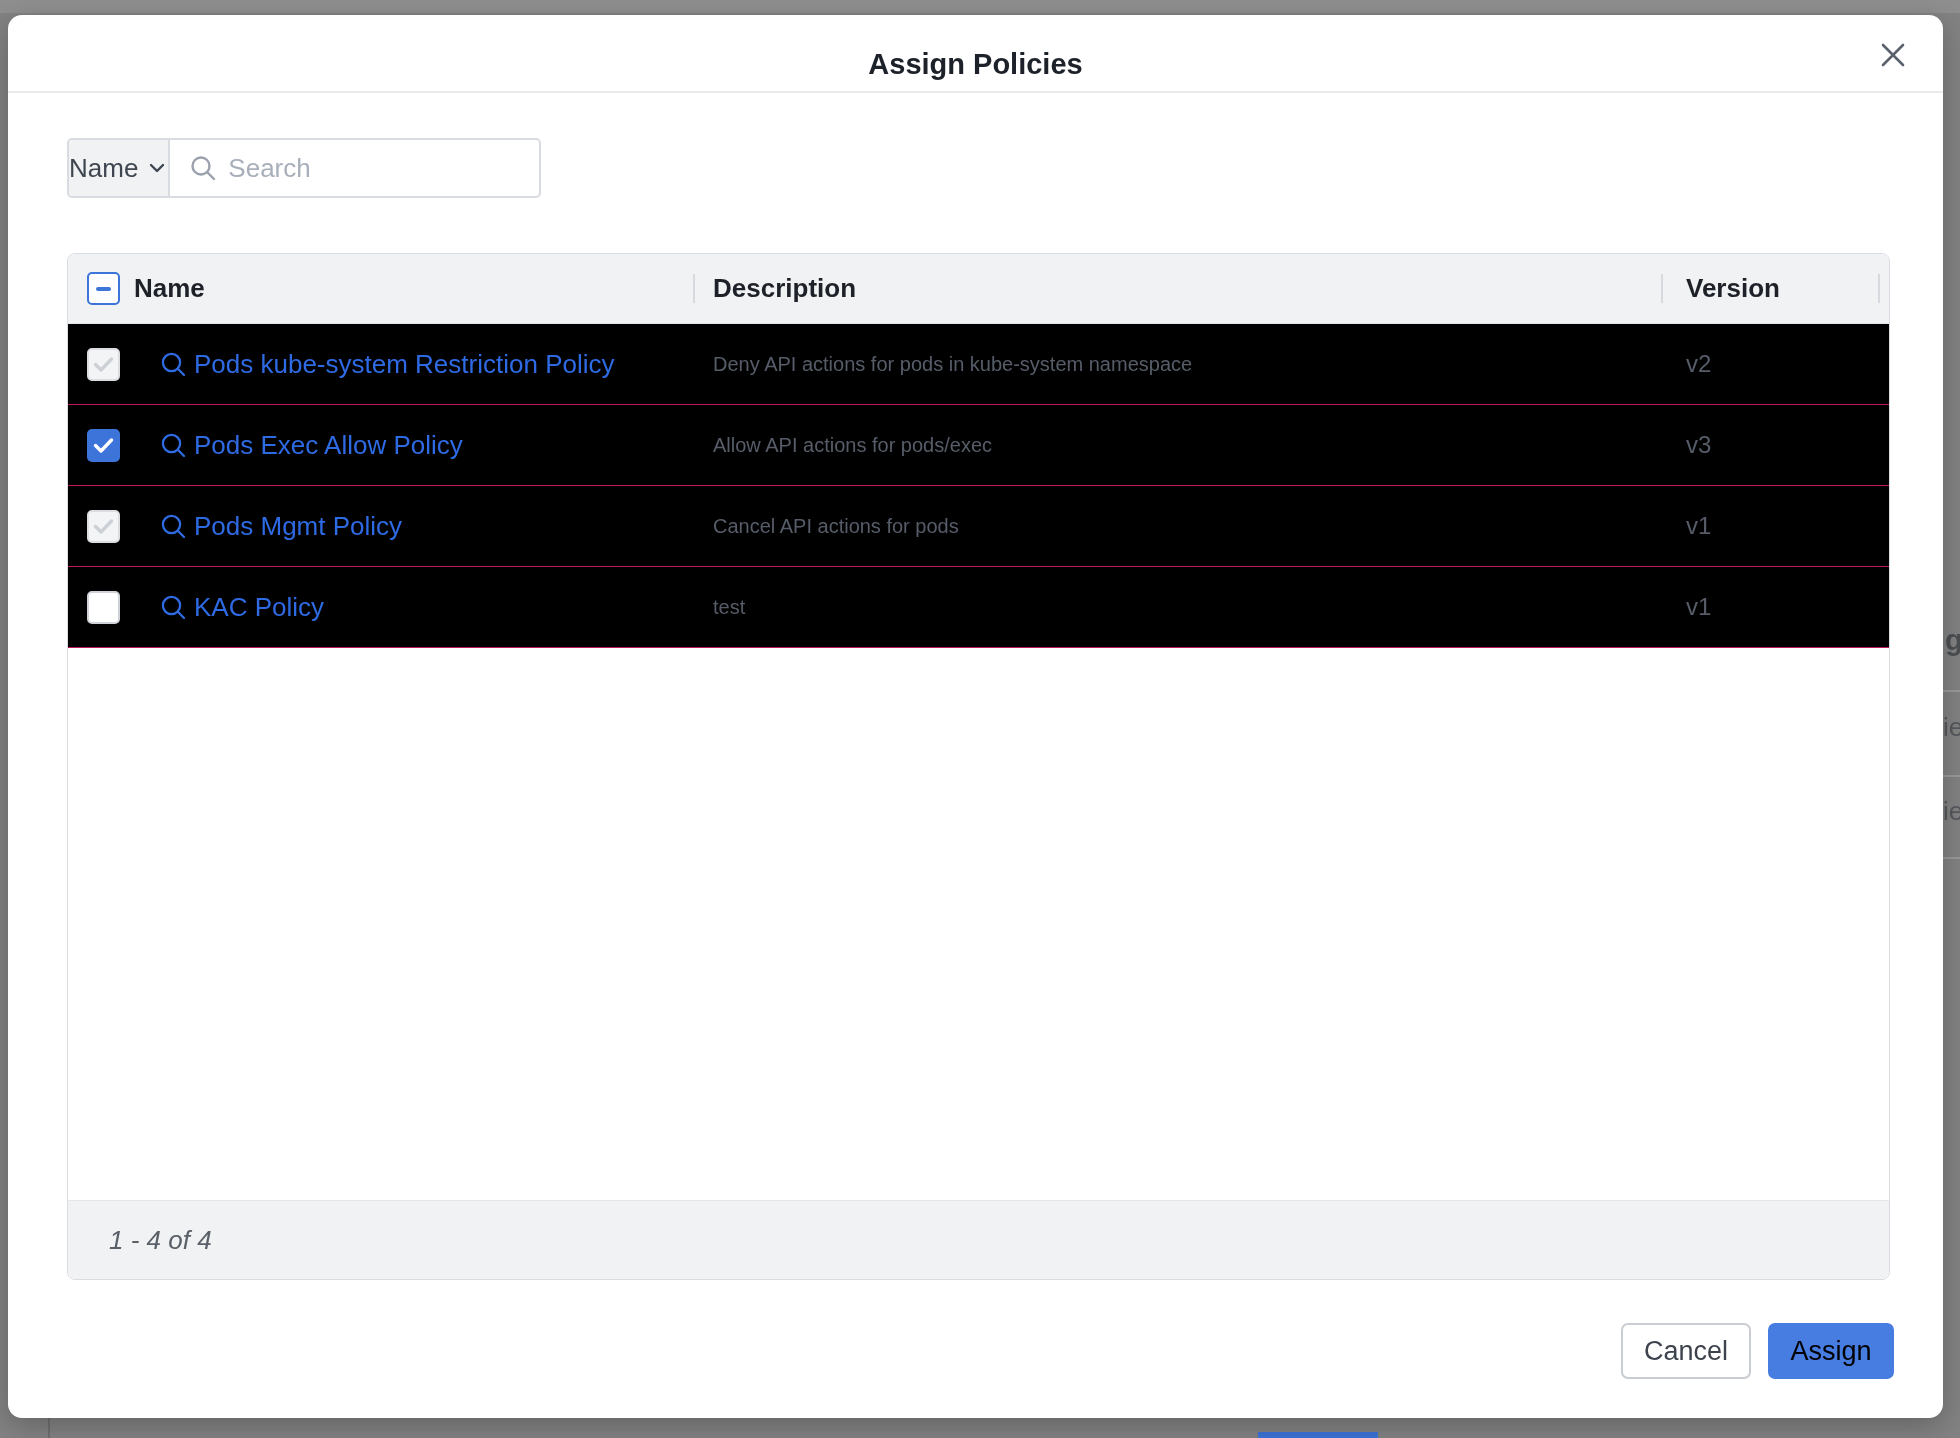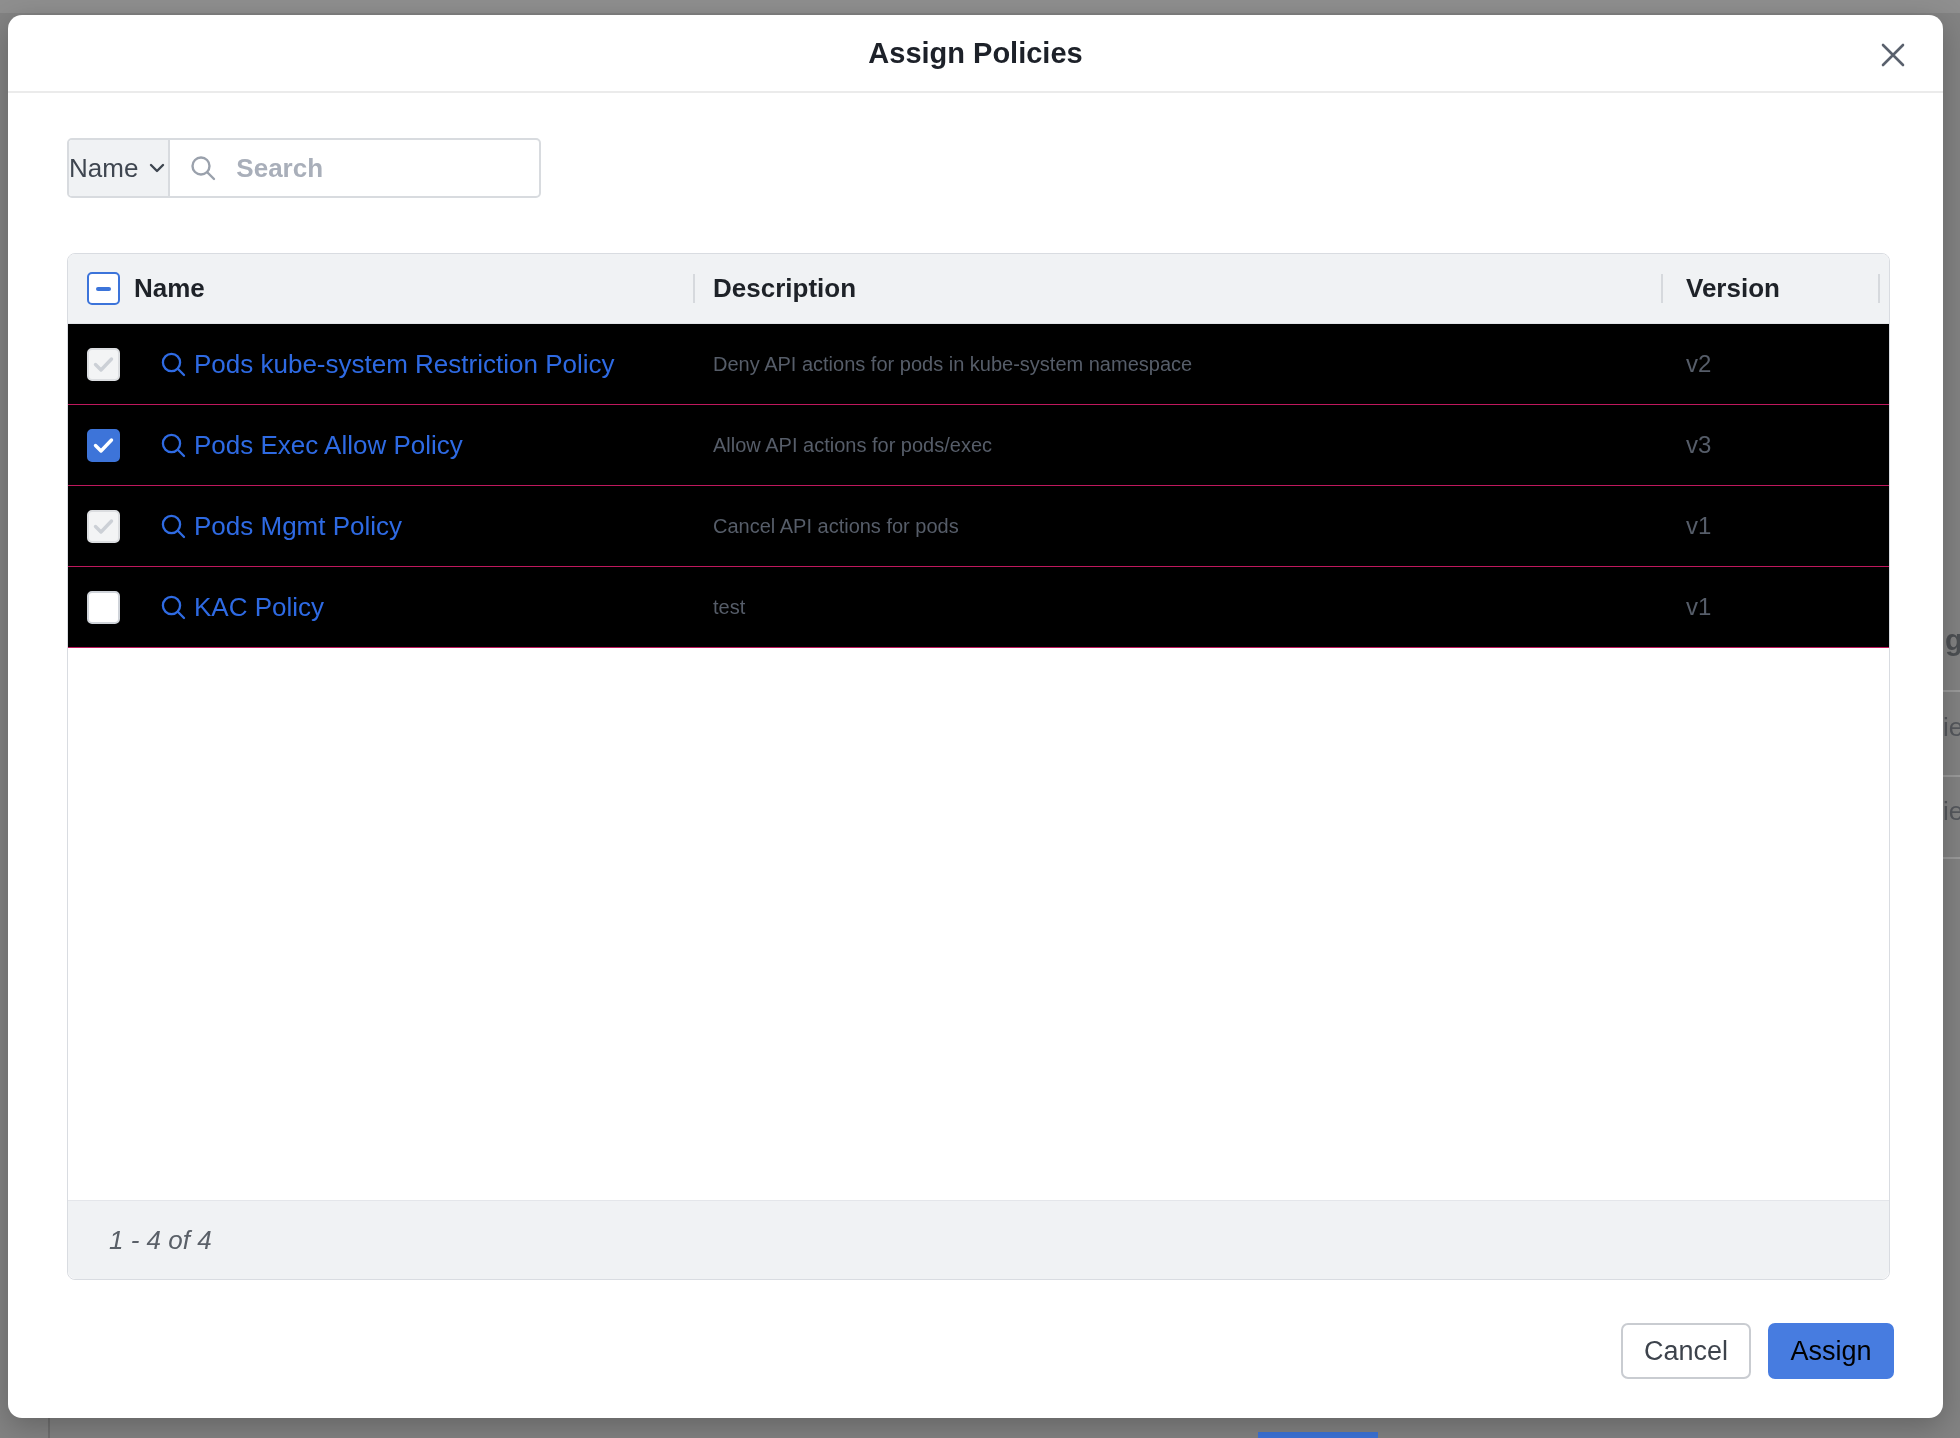--- a/index.html
+++ b/index.html
@@ -21,43 +21,43 @@
   .modal{
     position:absolute;left:8px;top:15px;width:1935px;height:1403px;
     background:#ffffff;border-radius:14px;box-shadow:0 8px 30px rgba(0,0,0,.25);
   }
   .modal-header{
     position:absolute;left:0;top:0;width:100%;height:78px;
     border-bottom:2px solid #ebebeb;box-sizing:border-box;
   }
   .modal-title{
     width:100%;text-align:center;line-height:76px;
-    font-size:29px;font-weight:700;color:#1d2129;
+    font-size:29px;font-weight:700;color:#1d2129;margin-top:11px;
   }
   .close-btn{
     position:absolute;top:18px;right:28px;width:44px;height:44px;
     display:flex;align-items:center;justify-content:center;cursor:pointer;
     color:#5a616d;background:none;border:none;padding:0;
   }
   
   .filterbar{
     position:absolute;left:59px;top:123px;width:474px;height:60px;
     border:2px solid #d8dbdf;border-radius:5px;box-sizing:border-box;
     display:flex;align-items:stretch;background:#fff;
   }
   .field-select{
     width:126px;background:#f0f2f4;border-right:2px solid #d8dbdf;
     display:flex;align-items:center;justify-content:center;gap:8px;cursor:pointer;
     border-radius:3px 0 0 3px;
   }
   .field-select-label{font-size:26px;color:#3f4650;}
   .search-seg{flex:1;display:flex;align-items:center;padding-left:18px;}
   .search-input{
-    border:none;outline:none;flex:1;min-width:0;margin-left:16px;
-    font-size:26px;color:#333;font-family:"Liberation Sans", sans-serif;background:transparent;font-weight:bold;
+    border:none;outline:none;flex:1;min-width:0;margin-left:8px;
+    font-size:26px;color:#333;font-family:"Liberation Sans", sans-serif;background:transparent;
   }
   .search-input::placeholder{color:#a9afba;}
   
   .table{
     position:absolute;left:59px;top:238px;width:1823px;height:1027px;
     border:1px solid #d9dce1;border-radius:8px;box-sizing:border-box;
     background:#fff;overflow:hidden;
   }
   .thead{
     position:relative;height:69px;background:#f0f2f4;border-bottom:1px solid #e3e5e9;

